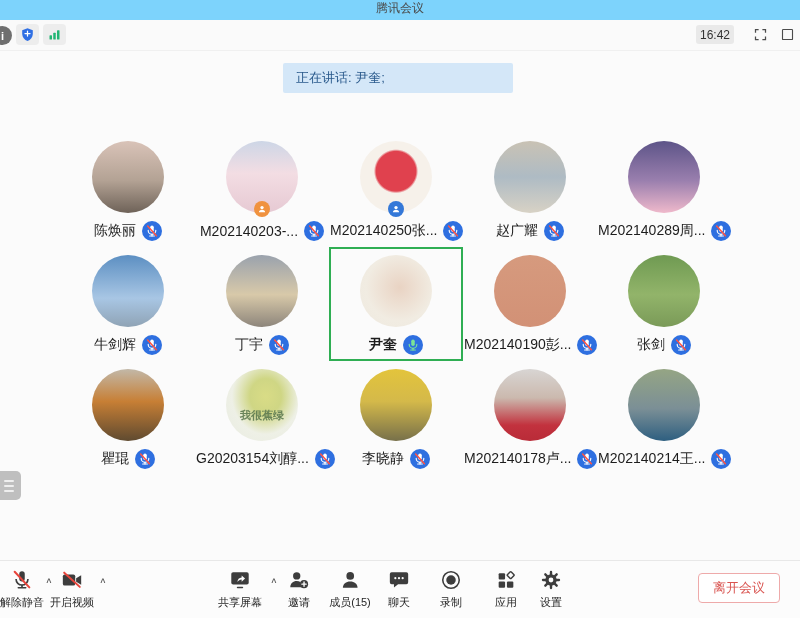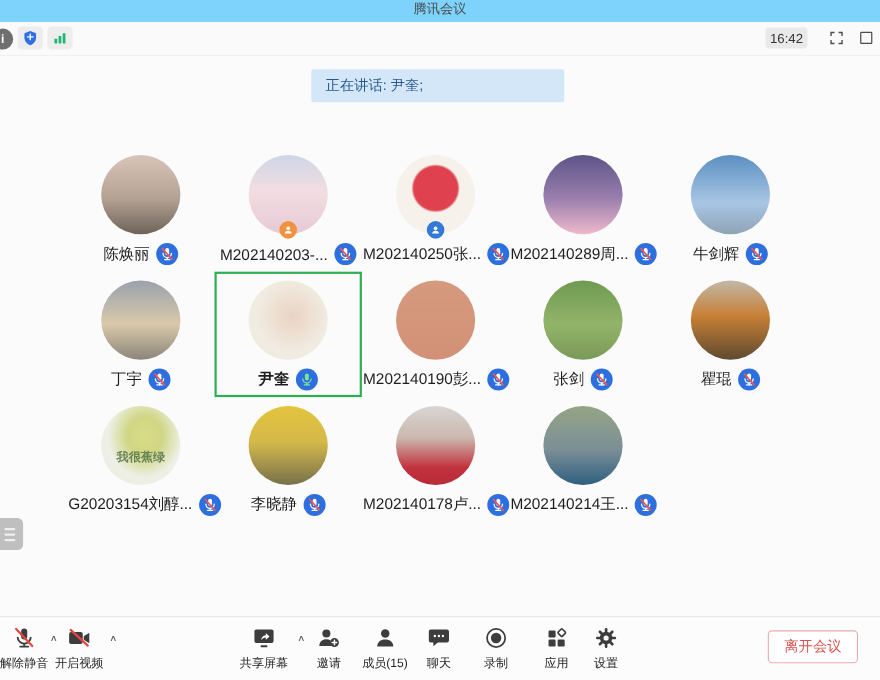--- a/index.html
+++ b/index.html
@@ -166,20 +166,35 @@
               <rect class="mf" x="9" y="2.5" width="6" height="11" rx="3"></rect>
               <path class="ms" d="M5.5 11a6.5 6.5 0 0 0 13 0"></path>
               <line class="ms" x1="12" y1="17.5" x2="12" y2="20.5"></line>
               <line class="ms" x1="8" y1="20.5" x2="16" y2="20.5"></line>
               <line class="slash" x1="4.5" y1="3.5" x2="19.5" y2="20"></line>
             </svg>
           </span>
       </div>
     </div>
 
+    <div class="tile">
+      <div class="avatar" style="background: linear-gradient(rgb(201, 194, 180) 0%, rgb(174, 187, 196) 50%, rgb(216, 210, 197) 100%);"></div>
+      <div class="name-row">
+        <span class="pname">赵广耀</span>
+        <span class="mic muted">
+            <svg viewBox="0 0 24 24">
+              <rect class="mf" x="9" y="2.5" width="6" height="11" rx="3"></rect>
+              <path class="ms" d="M5.5 11a6.5 6.5 0 0 0 13 0"></path>
+              <line class="ms" x1="12" y1="17.5" x2="12" y2="20.5"></line>
+              <line class="ms" x1="8" y1="20.5" x2="16" y2="20.5"></line>
+              <line class="slash" x1="4.5" y1="3.5" x2="19.5" y2="20"></line>
+            </svg>
+          </span>
+      </div>
+    </div>
 
     <div class="tile">
       <div class="avatar" style="background: linear-gradient(rgb(93, 84, 136) 0%, rgb(154, 127, 174) 55%, rgb(239, 185, 203) 100%);"></div>
       <div class="name-row">
         <span class="pname">M202140289周...</span>
         <span class="mic muted">
             <svg viewBox="0 0 24 24">
               <rect class="mf" x="9" y="2.5" width="6" height="11" rx="3"></rect>
               <path class="ms" d="M5.5 11a6.5 6.5 0 0 0 13 0"></path>
               <line class="ms" x1="12" y1="17.5" x2="12" y2="20.5"></line>

